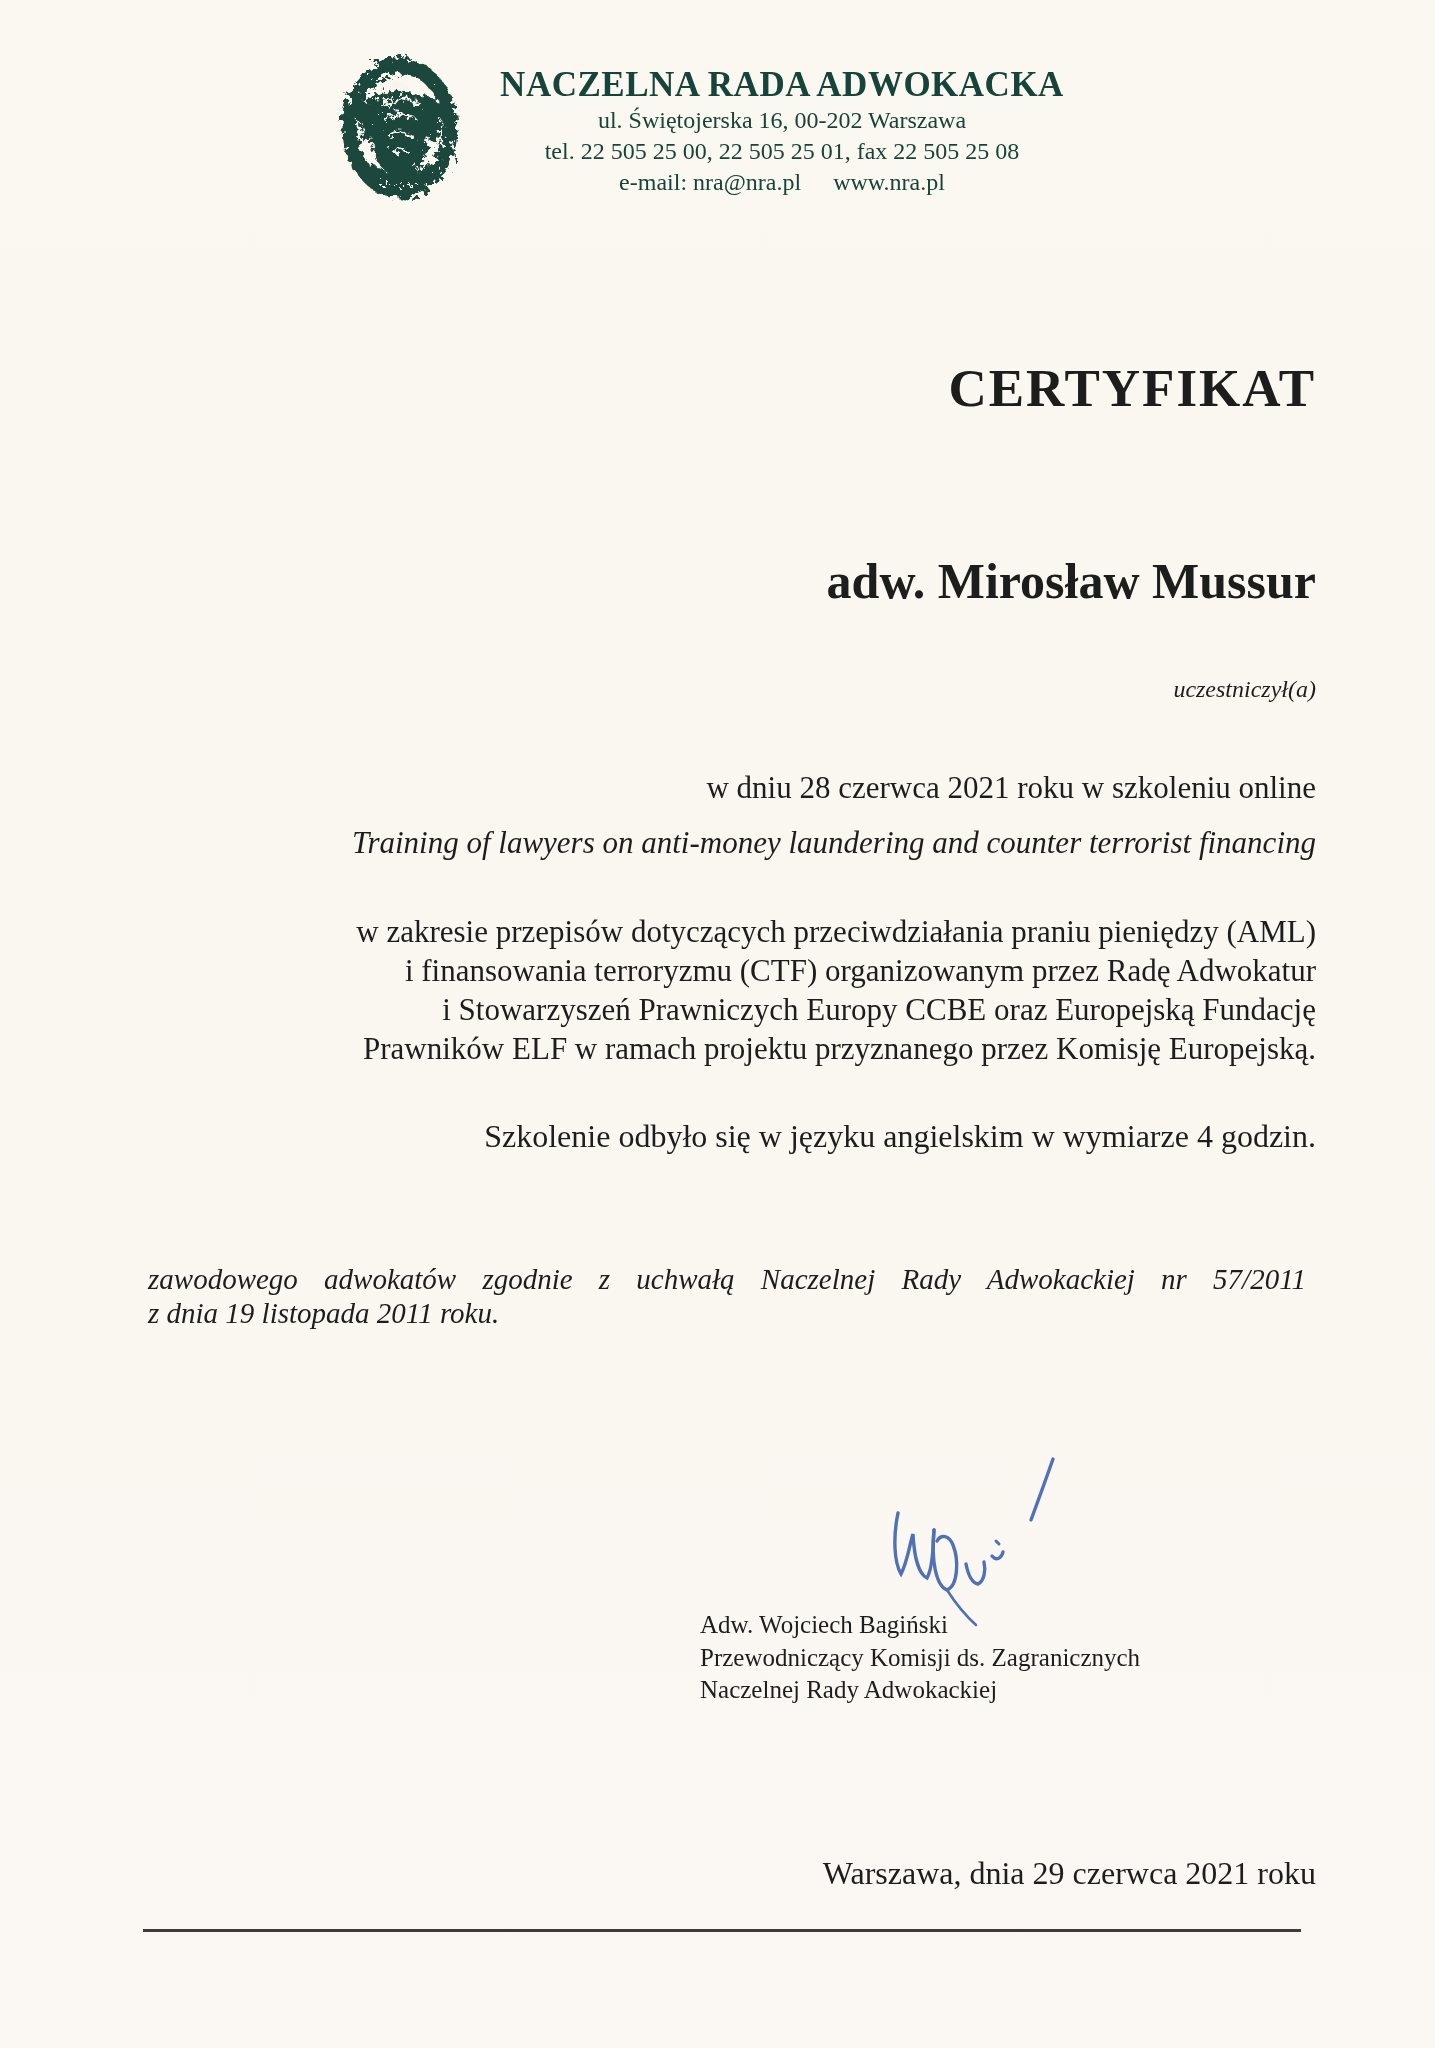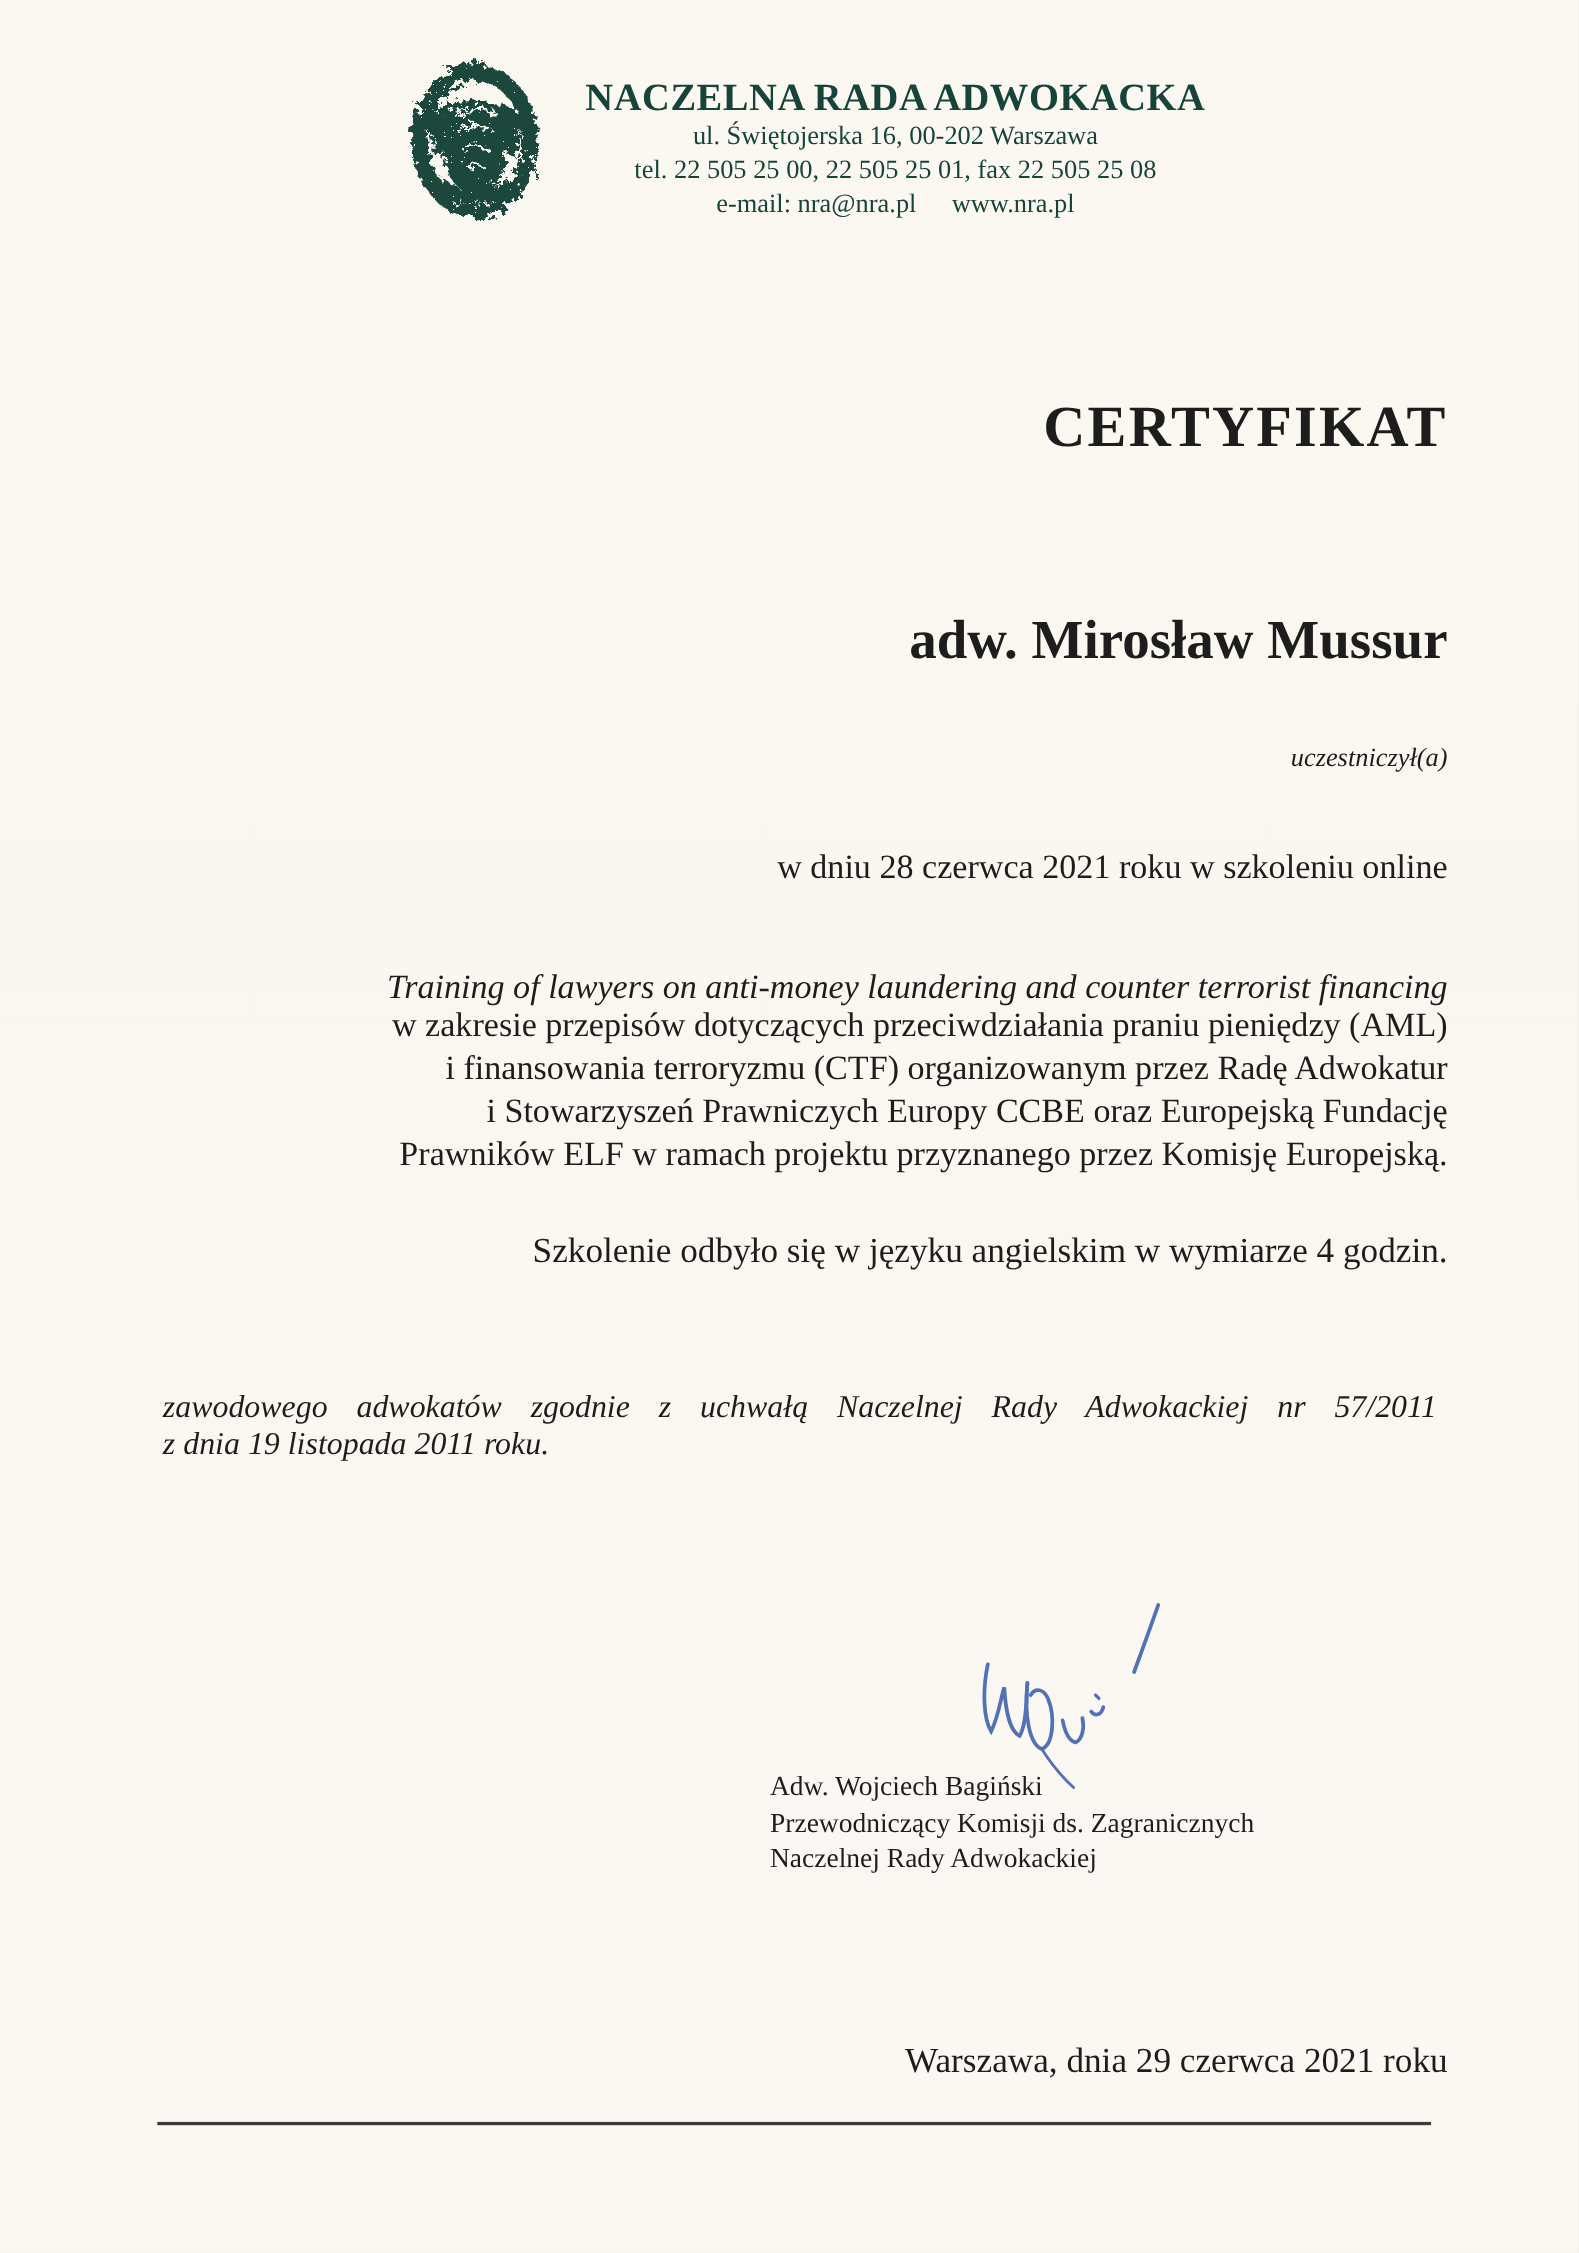--- a/index.html
+++ b/index.html
@@ -11,34 +11,34 @@
     background:#fbf8f2;
     background-image:linear-gradient(180deg,#fbf8f1 0%,#faf7f1 40%,#fbf8f3 100%);
     font-family:"Liberation Serif","DejaVu Serif",serif;
     color:#1d1d1d;
     overflow:hidden;
   }
   .abs{position:absolute;}
   .center{left:0;width:1316px;text-align:right;}
 
   
-  .header{top:52px;left:368px;display:flex;align-items:flex-end;}
+  .header{top:52px;left:336px;display:flex;align-items:center;}
   .logo-wrap{width:128px;height:150px;flex:0 0 auto;}
   .header-text{margin-left:18px;width:600px;text-align:center;color:#17443a;}
   .org-name{font-size:35px;font-weight:bold;letter-spacing:.5px;line-height:40px;margin-top:8px;}
   .header-line{font-size:24px;line-height:31px;}
   .header-contact span{display:inline-block;}
   .header-contact .site{margin-left:26px;}
 
   
   .doc-title{top:358px;font-size:53px;font-weight:bold;letter-spacing:2px;}
   .recipient{top:552px;font-size:50px;font-weight:bold;}
   .participation{top:676px;font-size:24px;font-style:italic;}
   .session{top:770px;font-size:31px;}
-  .training-title{top:879px;font-size:31px;font-style:italic;}
+  .training-title{top:825px;font-size:31px;font-style:italic;}
   .scope{top:912px;font-size:31px;line-height:39px;}
   .duration{top:1118px;font-size:32px;}
 
   .points-note{
     top:1263px;left:148px;width:1158px;
     font-size:29px;font-style:italic;line-height:33.5px;
     text-align:left;
   }
   .points-note .jline{text-align:justify;text-align-last:justify;}
 

